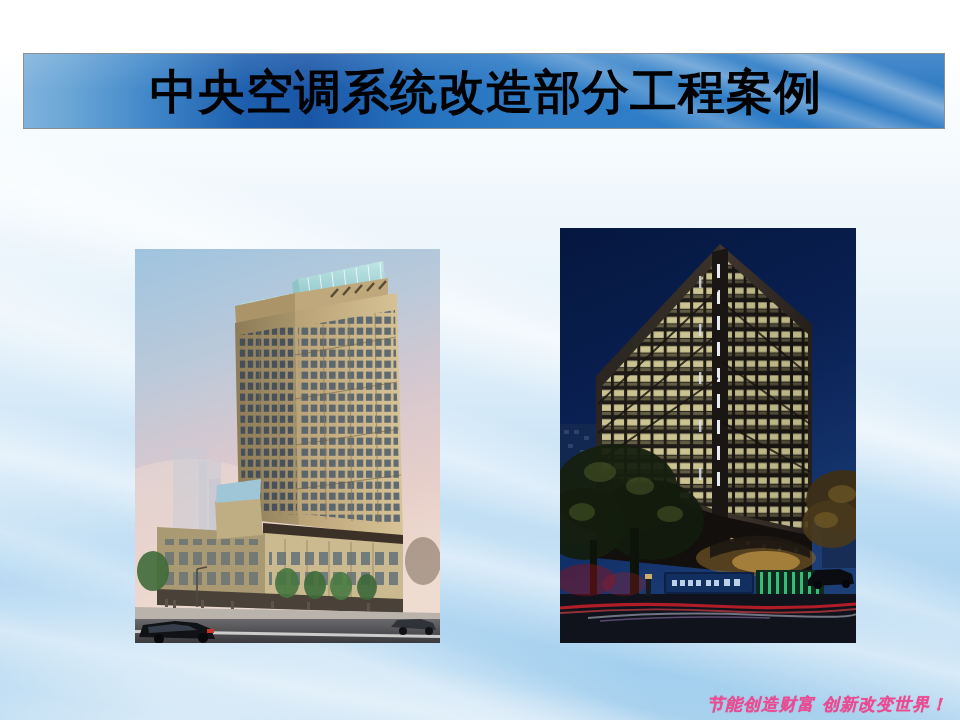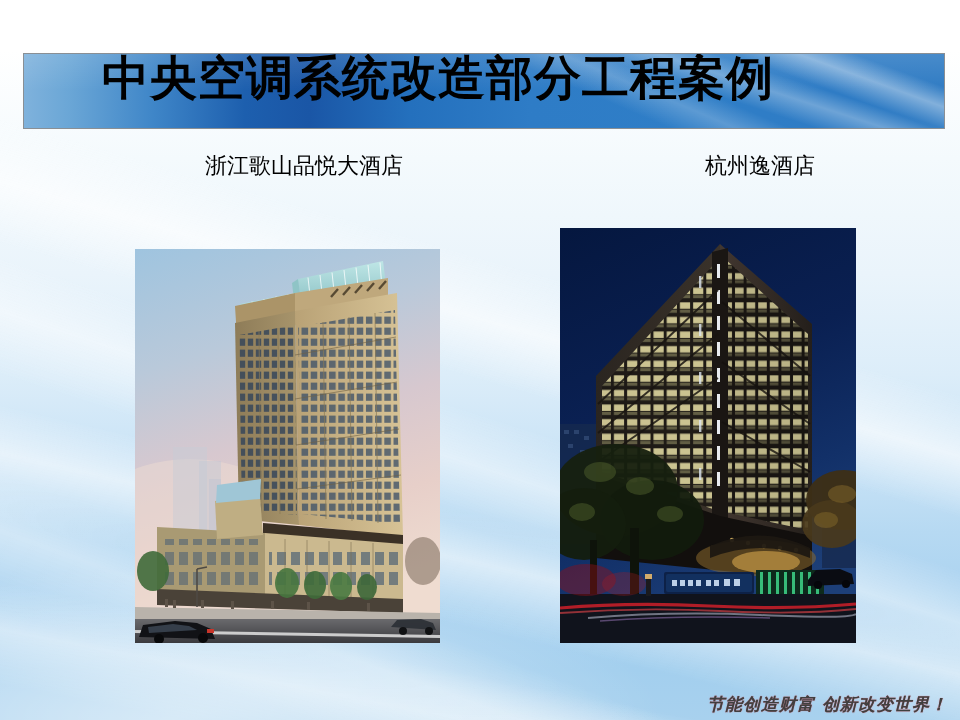--- a/index.html
+++ b/index.html
@@ -83,21 +83,22 @@
         #3f86c8 14%,
         #1d5fae 24%,
         #1a56a6 31%,
         #2470bd 42%,
         #2e7cc6 55%,
         #2f7ec7 72%,
         #2f7cc5 88%,
         #2f7bc3 100%);
     overflow: hidden;
     display: flex;
-    align-items: flex-start;
+    align-items: center;
+    padding-left: 48px;
   }
   #title-banner .banner-sheen {
     position: absolute;
     left: 0; top: 0; right: 0; height: 50%;
     background: linear-gradient(to bottom, rgba(255,255,255,.12), rgba(255,255,255,0));
     pointer-events: none;
   }
   #title-text {
     position: relative;
     margin-left: 78px;
@@ -139,21 +140,21 @@
   #photo-left  { left: 135px; top: 249px; width: 305px; height: 394px; }
   #photo-right { left: 560px; top: 228px; width: 296px; height: 415px; }
 
   .photo svg { display: block; width: 100%; height: 100%; }
 
   
   #footer-slogan {
     position: absolute;
     right: 12px;
     bottom: 4px;
-    color: #404040;
+    color: #ec4899;
     font-family: "DejaVu Serif", "Liberation Serif", serif;
     font-weight: bold;
     font-style: italic;
     font-size: 17px;
     letter-spacing: 1px;
     white-space: nowrap;
     text-shadow: 0 0 1px rgba(241,20,27,.6);
   }
 </style>
 </head>
@@ -164,25 +165,23 @@
   <div class="sky-base"></div>
   <div class="sky-clouds"></div>
   <div class="sky-glow"></div>
 
   <div id="title-banner">
     <div class="banner-sheen"></div>
     <div id="title-text">中央空调系统改造部分工程案例</div>
   </div>
 
   <div class="caption" id="caption-left">
-    <div class="line1">浙江歌山品悦大酒店</div>
   </div>
 
   <div class="caption" id="caption-right">
-    <div class="line1">杭州逸酒店</div>
   </div>
 
   <div class="photo" id="photo-left">
     <svg viewBox="0 0 305 394" preserveAspectRatio="none">
       <defs>
         <linearGradient id="skyL" x1="0" y1="0" x2="0.25" y2="1">
           <stop offset="0%" stop-color="#9fc4df"></stop>
           <stop offset="30%" stop-color="#b9c9da"></stop>
           <stop offset="55%" stop-color="#d7c8cf"></stop>
           <stop offset="78%" stop-color="#e7cfc9"></stop>

